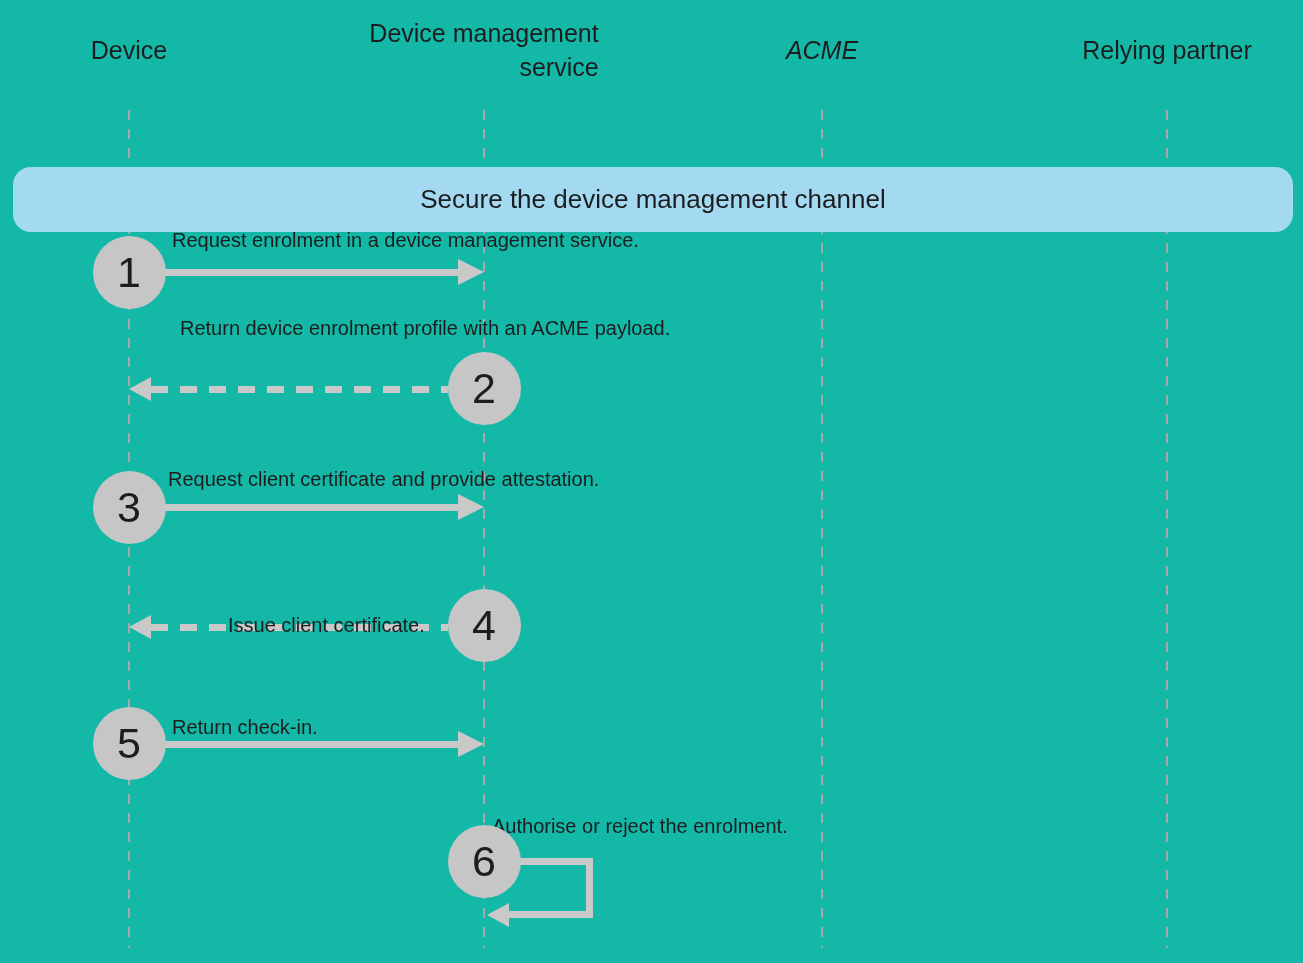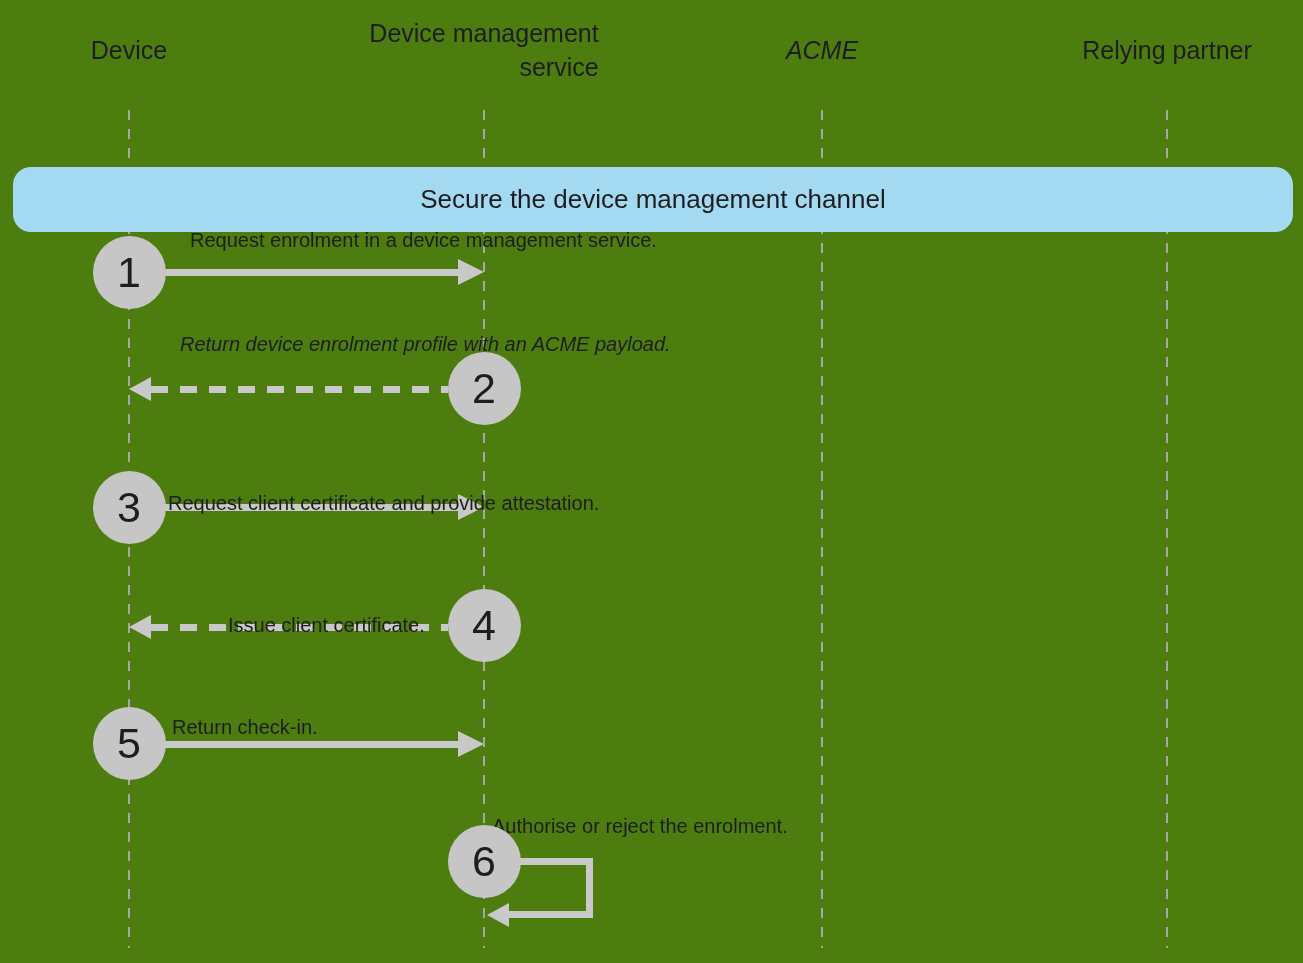--- a/index.html
+++ b/index.html
@@ -1,20 +1,20 @@
 <!DOCTYPE html>
 <html><head>
 <meta charset="utf-8">
 <style>
   html, body { margin: 0; padding: 0; background: #ffffff; }
   .canvas {
     position: relative;
     width: 1303px;
     height: 963px;
-    background: #4d7c0f;
+    background: #14b8a6;
     font-family: "Liberation Sans", "DejaVu Sans", sans-serif;
     color: #1d1d1f;
     overflow: hidden;
   }
   .actor-header {
     position: absolute;
     width: 340px;
     height: 78px;
     top: 12px;
     display: flex;
@@ -78,29 +78,29 @@
       <div class="lifeline" style="left: 483px; top: 110px; height: 838px; background: repeating-linear-gradient(rgb(168, 168, 168) 0px, rgb(168, 168, 168) 10px, transparent 10px, transparent 19px);"></div>
       <div class="actor-header" style="left: 652px; font-style: italic;">ACME</div>
       <div class="lifeline" style="left: 821px; top: 110px; height: 838px; background: repeating-linear-gradient(rgb(168, 168, 168) 0px, rgb(168, 168, 168) 10px, transparent 10px, transparent 19px);"></div>
       <div class="actor-header" style="left: 997px;">Relying partner</div>
       <div class="lifeline" style="left: 1166px; top: 110px; height: 838px; background: repeating-linear-gradient(rgb(168, 168, 168) 0px, rgb(168, 168, 168) 10px, transparent 10px, transparent 19px);"></div>
     </div>
   <div class="banner" style="background: rgb(163, 218, 242);">
     <span>Secure the device management channel</span>
   </div>
   <div id="steps">
-      <div class="step-label" style="left: 190px; top: 228px;">Request enrolment in a device management service.</div>
+      <div class="step-label" style="left: 172px; top: 228px;">Request enrolment in a device management service.</div>
       <div class="arrow-line" style="left: 129px; top: 268.5px; width: 329px; background: rgb(201, 201, 201);"></div>
       <div class="arrow-head" style="left: 458px; top: 259px; border-top: 13px solid transparent; border-bottom: 13px solid transparent; border-left: 26px solid rgb(201, 201, 201);"></div>
       <div class="step-circle" style="left: 92.5px; top: 235.5px; background: rgb(198, 198, 198);">1</div>
-      <div class="step-label" style="left: 180px; top: 332px; font-style: italic;">Return device enrolment profile with an ACME payload.</div>
+      <div class="step-label" style="left: 180px; top: 316px;">Return device enrolment profile with an ACME payload.</div>
       <div class="arrow-head" style="left: 129px; top: 377px; border-top: 12px solid transparent; border-bottom: 12px solid transparent; border-right: 22px solid rgb(201, 201, 201);"></div>
       <div class="arrow-line" style="left: 151px; top: 385.5px; width: 297px; background: repeating-linear-gradient(to right, rgb(201, 201, 201) 0px, rgb(201, 201, 201) 17px, transparent 17px, transparent 29px);"></div>
       <div class="step-circle" style="left: 447.5px; top: 351.5px; background: rgb(198, 198, 198);">2</div>
-      <div class="step-label" style="left: 168px; top: 467px; margin-top: 24px;">Request client certificate and provide attestation.</div>
+      <div class="step-label" style="left: 168px; top: 467px;">Request client certificate and provide attestation.</div>
       <div class="arrow-line" style="left: 129px; top: 503.5px; width: 329px; background: rgb(201, 201, 201);"></div>
       <div class="arrow-head" style="left: 458px; top: 494px; border-top: 13px solid transparent; border-bottom: 13px solid transparent; border-left: 26px solid rgb(201, 201, 201);"></div>
       <div class="step-circle" style="left: 92.5px; top: 470.5px; background: rgb(198, 198, 198);">3</div>
       <div class="step-label" style="left: 228px; top: 597px; margin-top: 16px;">Issue client certificate.</div>
       <div class="arrow-head" style="left: 129px; top: 615px; border-top: 12px solid transparent; border-bottom: 12px solid transparent; border-right: 22px solid rgb(201, 201, 201);"></div>
       <div class="arrow-line" style="left: 151px; top: 623.5px; width: 297px; background: repeating-linear-gradient(to right, rgb(201, 201, 201) 0px, rgb(201, 201, 201) 17px, transparent 17px, transparent 29px);"></div>
       <div class="step-circle" style="left: 447.5px; top: 588.5px; background: rgb(198, 198, 198);">4</div>
       <div class="step-label" style="left: 172px; top: 715px;">Return check-in.</div>
       <div class="arrow-line" style="left: 129px; top: 740.5px; width: 329px; background: rgb(201, 201, 201);"></div>
       <div class="arrow-head" style="left: 458px; top: 731px; border-top: 13px solid transparent; border-bottom: 13px solid transparent; border-left: 26px solid rgb(201, 201, 201);"></div>

